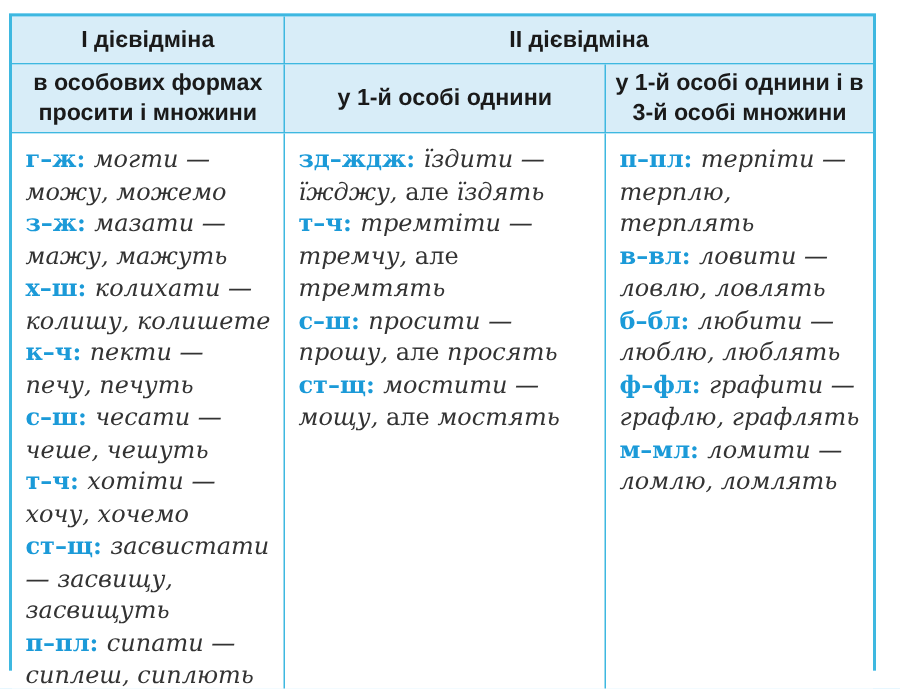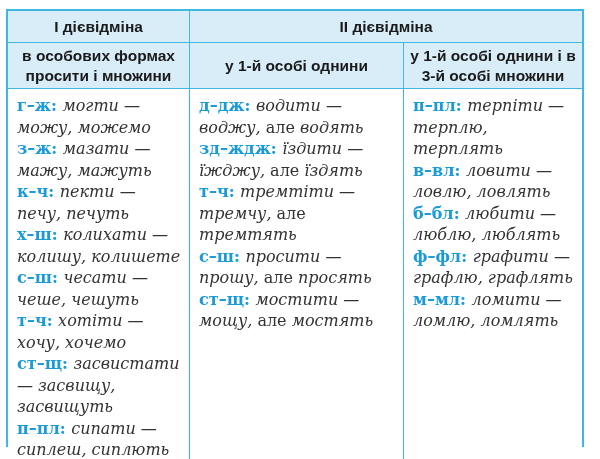--- a/index.html
+++ b/index.html
@@ -75,29 +75,28 @@
     <div class="cell hc br">І дієвідміна</div>
     <div class="cell hc span2">ІІ дієвідміна</div>
 
     <div class="cell hc br">в особових формах просити і множини</div>
     <div class="cell hc br">у 1-й особі однини</div>
     <div class="cell hc">у 1-й особі однини і в 3-й особі множини</div>
 
     <div class="cell bodycell br">
         <p class="entry"><span class="lbl">г–ж: </span><span class="ital">могти — можу, можемо</span></p>
         <p class="entry"><span class="lbl">з–ж: </span><span class="ital">мазати — мажу, мажуть</span></p>
+        <p class="entry"><span class="lbl">х–ш: </span><span class="ital">колихати — колишу, колишете</span></p>
         <p class="entry"><span class="lbl">к–ч: </span><span class="ital">пекти — печу, печуть</span></p>
-        <p class="entry"><span class="lbl">х–ш: </span><span class="ital">колихати — колишу, колишете</span></p>
         <p class="entry"><span class="lbl">с–ш: </span><span class="ital">чесати — чеше, чешуть</span></p>
         <p class="entry"><span class="lbl">т–ч: </span><span class="ital">хотіти — хочу, хочемо</span></p>
         <p class="entry"><span class="lbl">ст–щ: </span><span class="ital">засвистати — засвищу, засвищуть</span></p>
         <p class="entry"><span class="lbl">п–пл: </span><span class="ital">сипати — сиплеш, сиплють</span></p>
       </div>
     <div class="cell bodycell br">
-        <p class="entry"><span class="lbl">д–дж: </span><span class="ital">водити — воджу, </span><span class="reg">але </span><span class="ital">водять</span></p>
         <p class="entry"><span class="lbl">зд–ждж: </span><span class="ital">їздити — їжджу, </span><span class="reg">але </span><span class="ital">їздять</span></p>
         <p class="entry"><span class="lbl">т–ч: </span><span class="ital">тремтіти — тремчу, </span><span class="reg">але </span><span class="ital">тремтять</span></p>
         <p class="entry"><span class="lbl">с–ш: </span><span class="ital">просити — прошу, </span><span class="reg">але </span><span class="ital">просять</span></p>
         <p class="entry"><span class="lbl">ст–щ: </span><span class="ital">мостити — мощу, </span><span class="reg">але </span><span class="ital">мостять</span></p>
       </div>
     <div class="cell bodycell">
         <p class="entry"><span class="lbl">п–пл: </span><span class="ital">терпіти — терплю, терплять</span></p>
         <p class="entry"><span class="lbl">в–вл: </span><span class="ital">ловити — ловлю, ловлять</span></p>
         <p class="entry"><span class="lbl">б–бл: </span><span class="ital">любити — люблю, люблять</span></p>
         <p class="entry"><span class="lbl">ф–фл: </span><span class="ital">графити — графлю, графлять</span></p>

